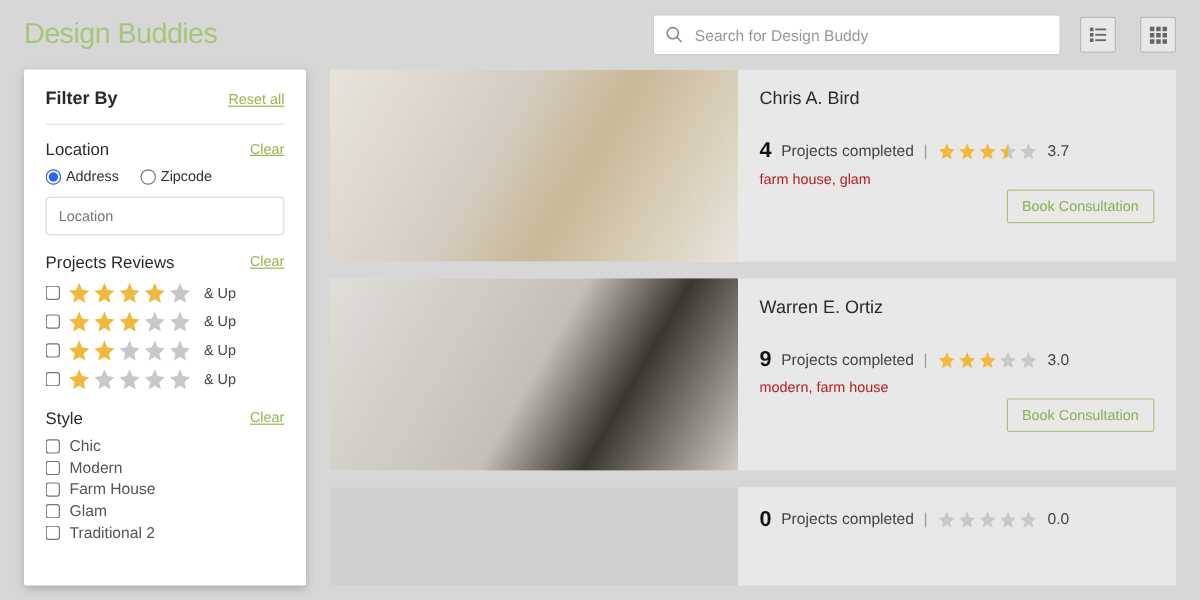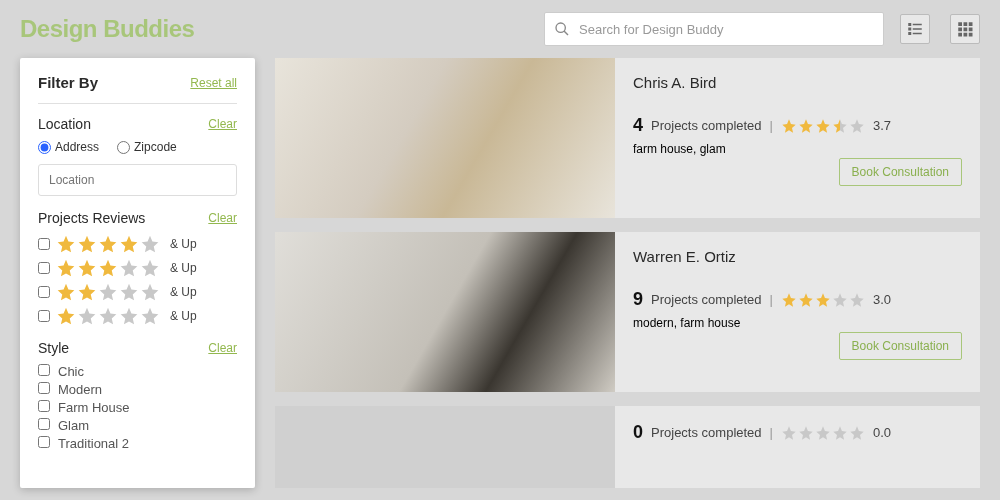--- a/index.html
+++ b/index.html
@@ -1,18 +1,18 @@
 <!DOCTYPE html>
 <html><head>
 <meta charset="utf-8">
 <style>
 *{box-sizing:border-box;margin:0;padding:0;font-family:-apple-system,BlinkMacSystemFont,"Segoe UI",Helvetica,Arial,sans-serif}
 body{width:1000px;height:500px;background:#d7d7d7;overflow:hidden;position:relative}
 .header{display:flex;align-items:center;padding:12px 20px;gap:16px}
-.logo{font-size:24px;font-weight:700;color:#a8c67a;letter-spacing:-.5px}
+.logo{font-size:24px;font-weight:400;color:#a8c67a;letter-spacing:-.5px}
 .spacer{flex:1}
 .search-wrap{position:relative;width:340px}
 .search-icon{position:absolute;left:10px;top:50%;transform:translateY(-50%);width:16px;height:16px;color:#888}
 .search-input{width:100%;height:34px;padding:0 12px 0 34px;border:1px solid #ccc;border-radius:2px;font-size:13px;background:#fff;color:#555}
 .search-input::placeholder{color:#999}
 .view-btn{width:30px;height:30px;border:1px solid #bbb;background:#e8e8e8;display:flex;align-items:center;justify-content:center;cursor:pointer;border-radius:2px}
 .view-btn.first{margin-right:4px}
 .view-btn svg{width:18px;height:18px;color:#666}
 .content{display:flex;gap:20px;padding:0 20px}
 .sidebar{width:235px;background:#fff;border-radius:2px;box-shadow:0 2px 8px rgba(0,0,0,.2);padding:16px 18px;height:430px;overflow:hidden}
@@ -30,34 +30,34 @@
 .review-row{display:flex;align-items:center;gap:6px;margin-bottom:4px}
 .review-row input[type=checkbox]{width:12px;height:12px}
 .stars{display:flex;gap:1px}
 .star{width:20px;height:20px}
 .star svg{width:100%;height:100%}
 .star.filled svg{fill:#f0b93e}
 .star.empty svg{fill:#c8c8c8}
 .star.half svg .h1{fill:#f0b93e}.star.half svg .h2{fill:#c8c8c8}
 .andup{font-size:12px;color:#444;margin-left:4px}
 .style-list{display:flex;flex-direction:column;gap:3px}
-.style-item{display:flex;align-items:flex-start;gap:8px;font-size:13px;color:#555}
+.style-item{display:flex;align-items:center;gap:8px;font-size:13px;color:#555}
 .style-item input{width:12px;height:12px}
 .results{flex:1;height:430px;overflow:hidden}
 .card{display:flex;background:#e8e8e8;margin-bottom:14px;height:160px}
 .card-img{width:340px;height:160px;background:#ddd;display:flex;align-items:center;justify-content:center;flex-shrink:0}
 .card-body{flex:1;padding:16px 18px;display:flex;flex-direction:column;position:relative}
 .card-name{font-size:15px;color:#2a2a2a;margin-bottom:24px}
 .card-stats{display:flex;align-items:center;gap:8px;font-size:13px;color:#444;margin-bottom:6px}
 .pcount{font-size:18px;font-weight:800;color:#111}
 .divider{color:#999}
 .rating-stars{display:flex;gap:1px}
 .rating-stars .star{width:16px;height:16px}
 .rating-num{font-size:13px;color:#444}
-.tags{font-size:12px;color:#000000}
+.tags{font-size:12px;color:#b91c1c}
 .book-btn{position:absolute;right:18px;bottom:32px;border:1px solid #a8c67a;background:transparent;color:#8ab04f;font-size:12px;padding:6px 12px;cursor:pointer;border-radius:2px}
 
 .room1{background:linear-gradient(120deg,#e8e4db 0%,#d4ccc0 40%,#c9b896 60%,#e8e4db 100%)}
 .room2{background:linear-gradient(120deg,#e0ded9 0%,#c4c0b8 50%,#3a3630 70%,#d0ccc4 100%)}
 .room3{background:#d0d0d0}
 </style>
 </head>
 <body>
 
 <div class="header">

